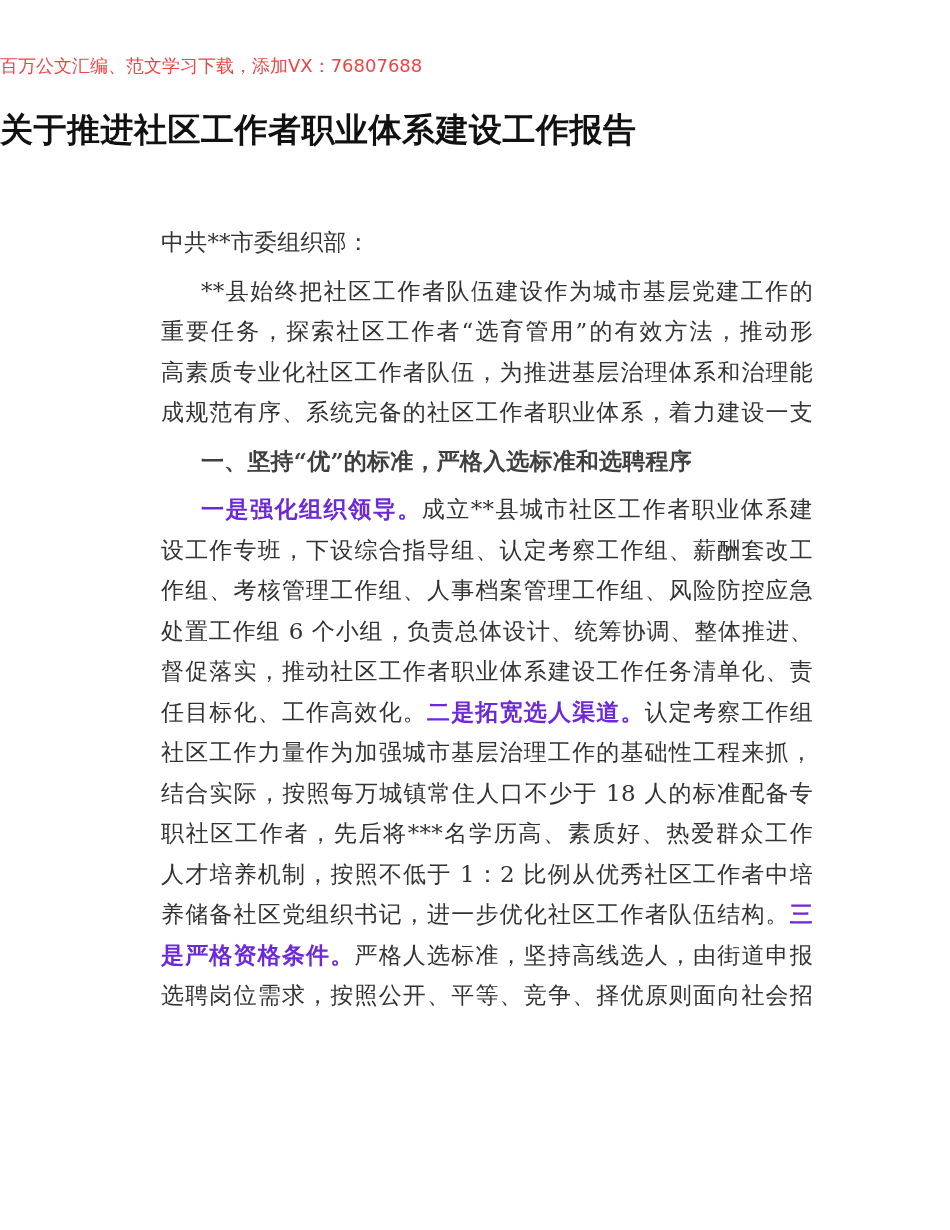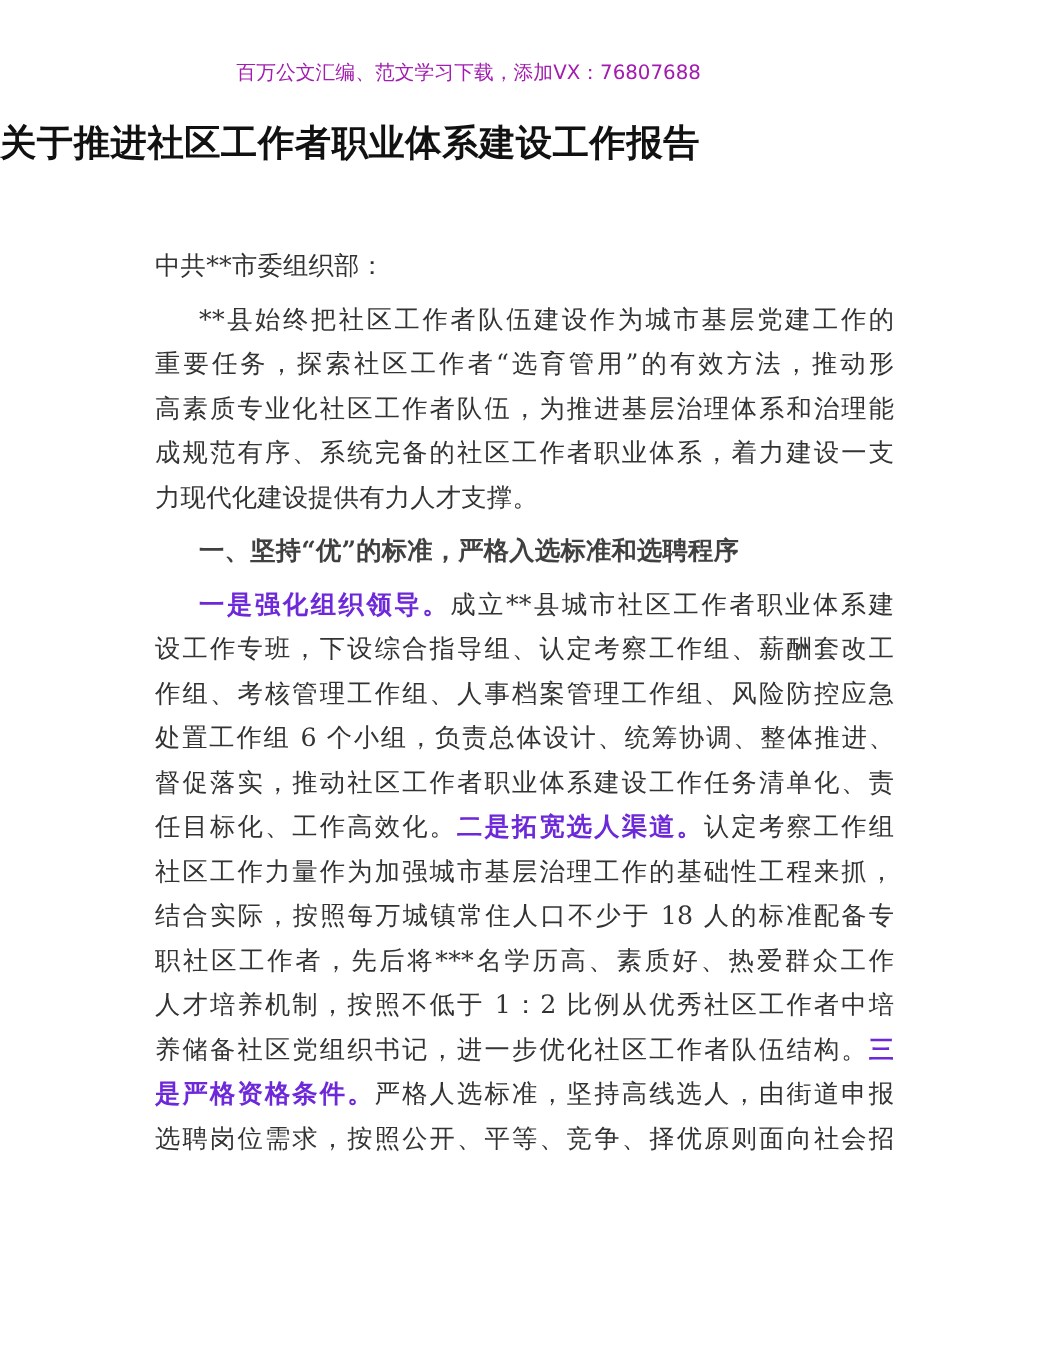--- a/index.html
+++ b/index.html
@@ -1,30 +1,30 @@
 <!DOCTYPE html>
 <html><head>
 <meta charset="utf-8">
 <style>
   html, body { margin: 0; padding: 0; background: #ffffff; }
   body { width: 950px; height: 1230px; position: relative; overflow: hidden; }
   .page { position: absolute; left: 0; top: 0; width: 950px; height: 1230px; background: #fff; }
   .banner {
-    position: absolute; top: 54px; left: 0; width: 852px; text-align: center;
-    color: #a21caf; font-family: "DejaVu Sans", sans-serif; font-size: 18px; letter-spacing: 0px;
+    position: absolute; top: 54px; left: 0; width: 852px; text-align: left;
+    color: #ef4444; font-family: "DejaVu Sans", sans-serif; font-size: 18px; letter-spacing: 0px;
   }
   .title {
     position: absolute; top: 108px; left: 0; width: 950px; text-align: left;
     font-family: "DejaVu Serif", serif; font-weight: bold; font-size: 33px; color: #111; letter-spacing: 0.5px;
   }
   .body {
     position: absolute; left: 141px; top: 222px; width: 672px;
     font-family: "DejaVu Serif", serif; font-size: 23px; color: #333; line-height: 40.5px;
   }
-  .line { white-space: nowrap; height: 40.5px; text-align: justify; text-align-last: justify; letter-spacing: 0.2px; }
+  .line { white-space: nowrap; height: 40.5px; text-align: justify; text-align-last: justify; letter-spacing: 0.2px; margin-left: 20px; }
   .line.last { text-align-last: left; }
   .indent { padding-left: 40px; }
   .b { font-weight: bold; color: #6d28d9; }
   .heading { font-weight: bold; color: #404040; padding-left: 40px; text-align-last: left; }
   .gap { height: 8px; }
 </style>
 </head>
 <body>
 
 <div class="page">
@@ -32,21 +32,20 @@
   <div class="title">关于推进社区工作者职业体系建设工作报告</div>
 
   <div class="body">
     <div class="line last">中共**市委组织部：</div>
     <div class="gap"></div>
     <div>
       <div class="line indent">**县始终把社区工作者队伍建设作为城市基层党建工作的</div>
       <div class="line">重要任务，探索社区工作者“选育管用”的有效方法，推动形</div>
       <div class="line">高素质专业化社区工作者队伍，为推进基层治理体系和治理能</div>
       <div class="line">成规范有序、系统完备的社区工作者职业体系，着力建设一支</div>
-      <div class="line last">力现代化建设提供有力人才支撑。</div>
     </div>
     <div class="gap"></div>
     <div class="line heading">一、坚持“优”的标准，严格入选标准和选聘程序</div>
     <div class="gap"></div>
     <div>
       <div class="line indent"><span class="b">一是强化组织领导。</span><span>成立**县城市社区工作者职业体系建</span></div>
       <div class="line">设工作专班，下设综合指导组、认定考察工作组、薪酬套改工</div>
       <div class="line">作组、考核管理工作组、人事档案管理工作组、风险防控应急</div>
       <div class="line">处置工作组 6 个小组，负责总体设计、统筹协调、整体推进、</div>
       <div class="line">督促落实，推动社区工作者职业体系建设工作任务清单化、责</div>

